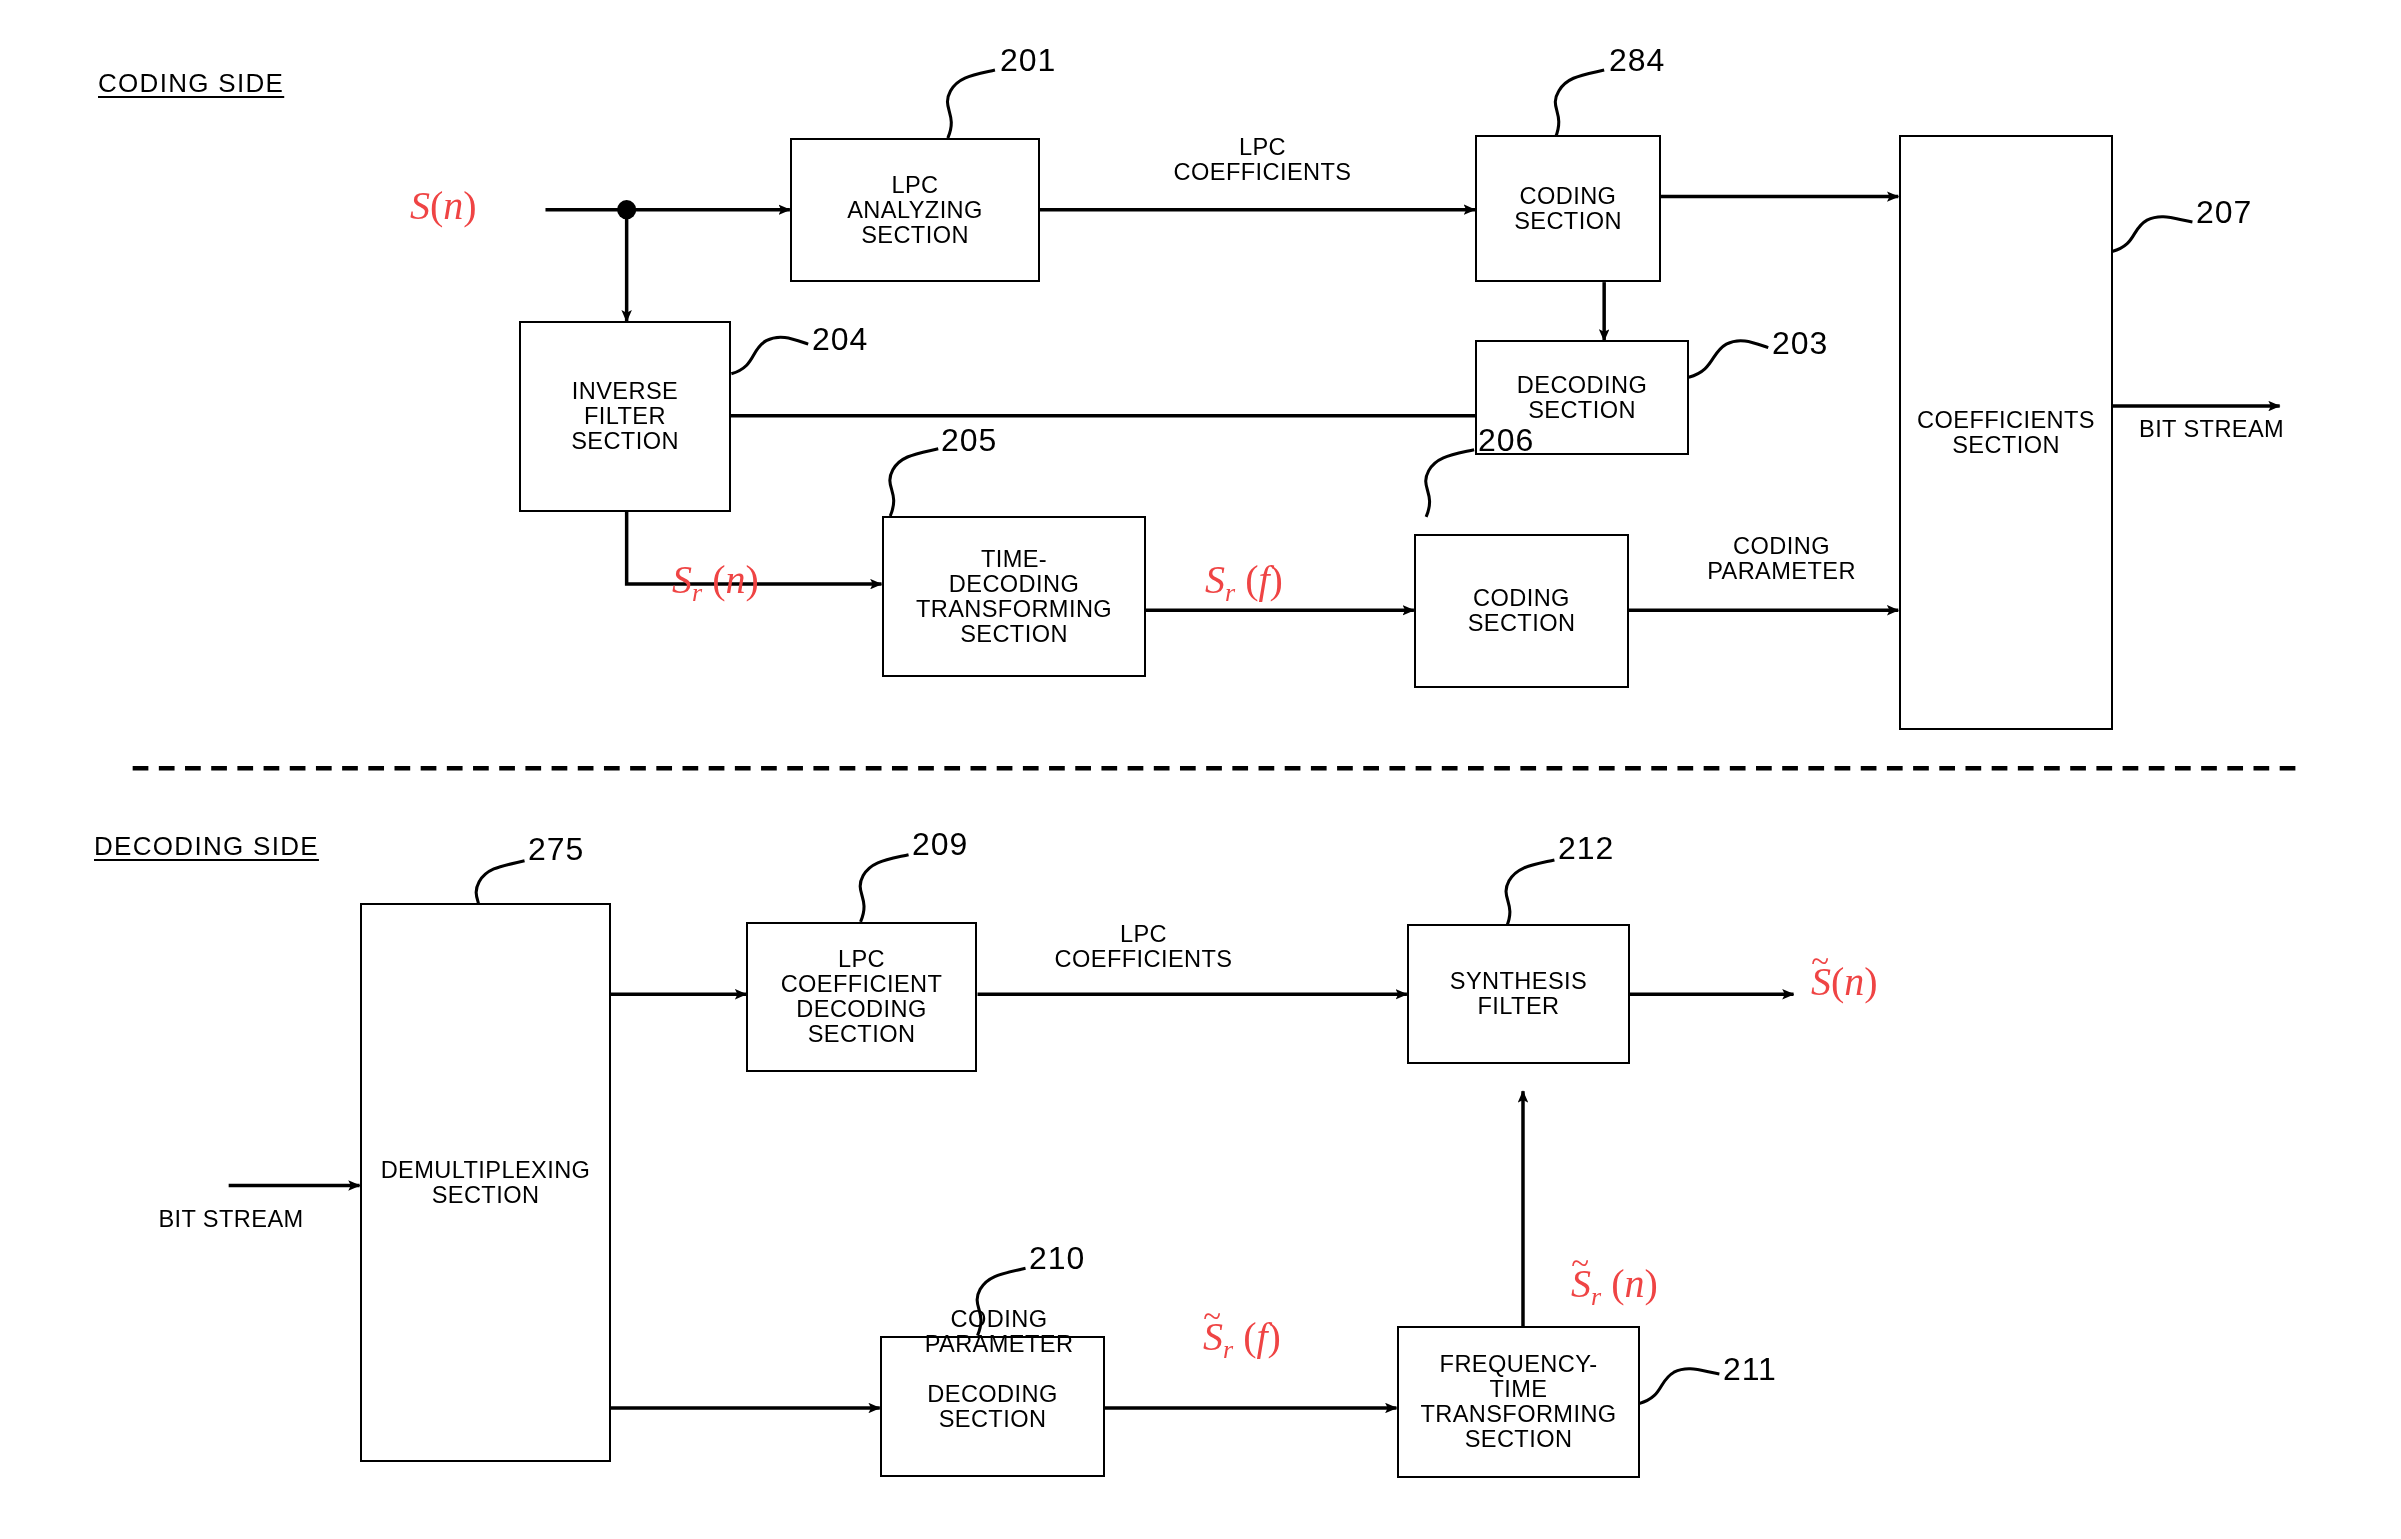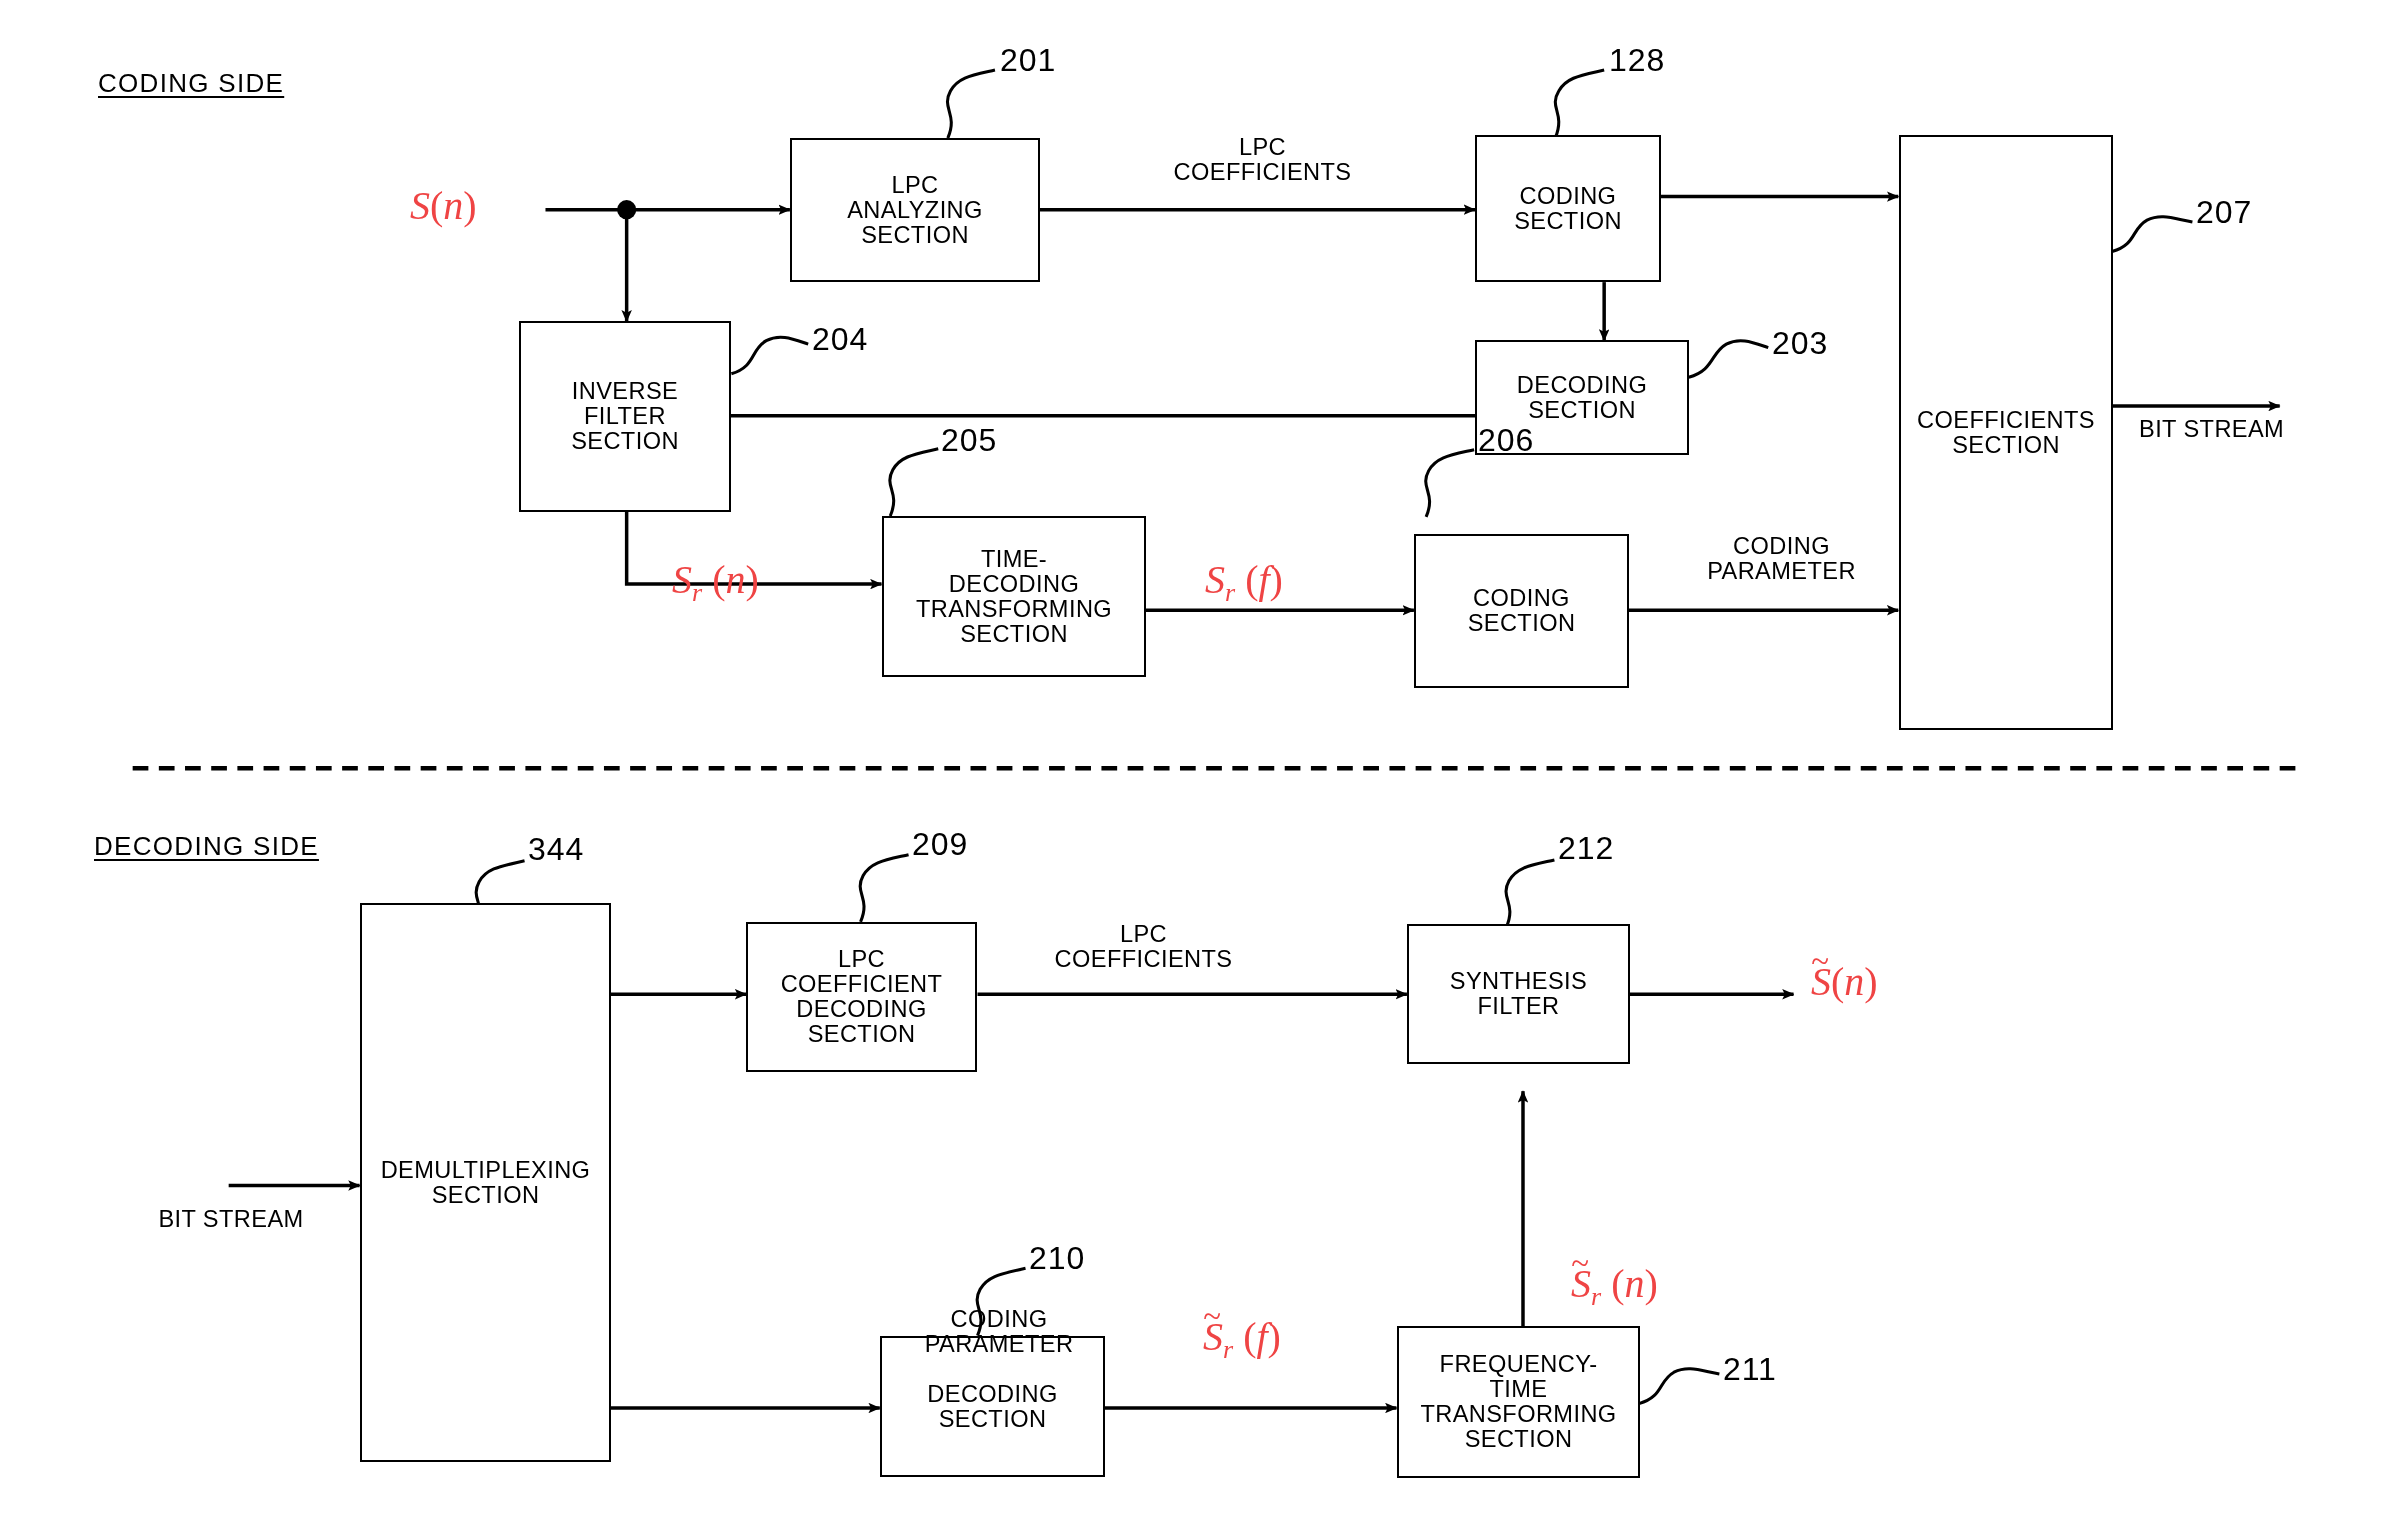--- a/index.html
+++ b/index.html
@@ -182,21 +182,21 @@
 
   <div class="side-title" style="left:94px; top:831px;">DECODING SIDE</div>
 
   <div class="blk" style="left:790px; top:138px; width:250px; height:144px;">LPC
 ANALYZING
 SECTION</div>
   <div class="refnum" style="left:1000px; top:42px;">201</div>
 
   <div class="blk" style="left:1475px; top:135px; width:186px; height:147px;">CODING
 SECTION</div>
-  <div class="refnum" style="left:1609px; top:42px;">128</div>
+  <div class="refnum" style="left:1609px; top:42px;">284</div>
 
   <div class="blk" style="left:1475px; top:340px; width:214px; height:115px;">DECODING
 SECTION</div>
   <div class="refnum" style="left:1772px; top:325px;">203</div>
 
   <div class="blk" style="left:519px; top:321px; width:212px; height:191px;">INVERSE
 FILTER
 SECTION</div>
   <div class="refnum" style="left:812px; top:321px;">204</div>
 
@@ -223,21 +223,21 @@
 
   <div class="math" style="left:1205px; top:556px;">S<span class="sub">r</span> <span class="paren">(</span>f<span class="paren">)</span></div>
 
   <div class="lbl" style="left:1655px; top:534px; width:253px;">CODING
 PARAMETER</div>
 
   <div class="lbl" style="left:2139px; top:417px; width:253px; text-align:left;">BIT STREAM</div>
 
   <div class="blk" style="left:360px; top:903px; width:251px; height:559px;">DEMULTIPLEXING
 SECTION</div>
-  <div class="refnum" style="left:528px; top:831px;">344</div>
+  <div class="refnum" style="left:528px; top:831px;">275</div>
 
   <div class="blk" style="left:746px; top:922px; width:231px; height:150px;">LPC
 COEFFICIENT
 DECODING
 SECTION</div>
   <div class="refnum" style="left:912px; top:826px;">209</div>
 
   <div class="blk" style="left:880px; top:1336px; width:225px; height:141px;">DECODING
 SECTION</div>
   <div class="refnum" style="left:1029px; top:1240px;">210</div>

